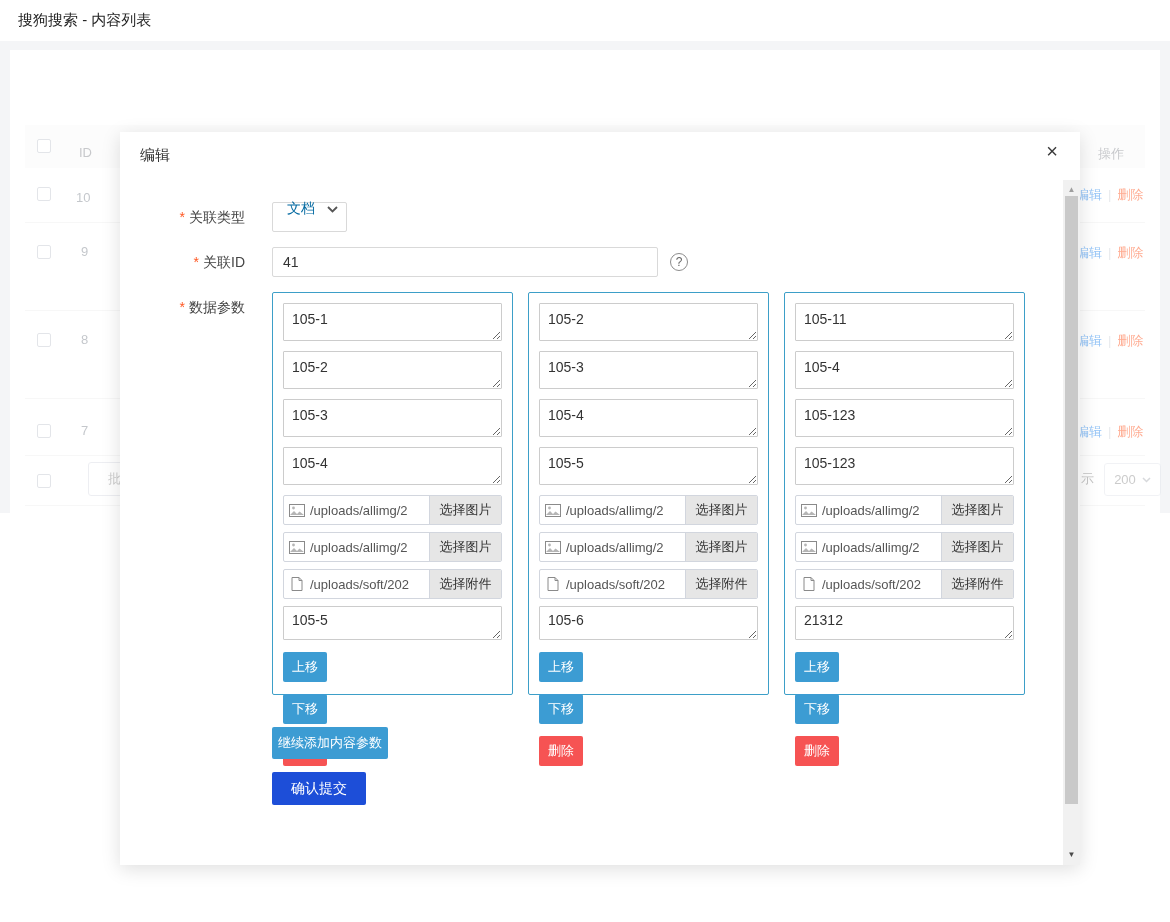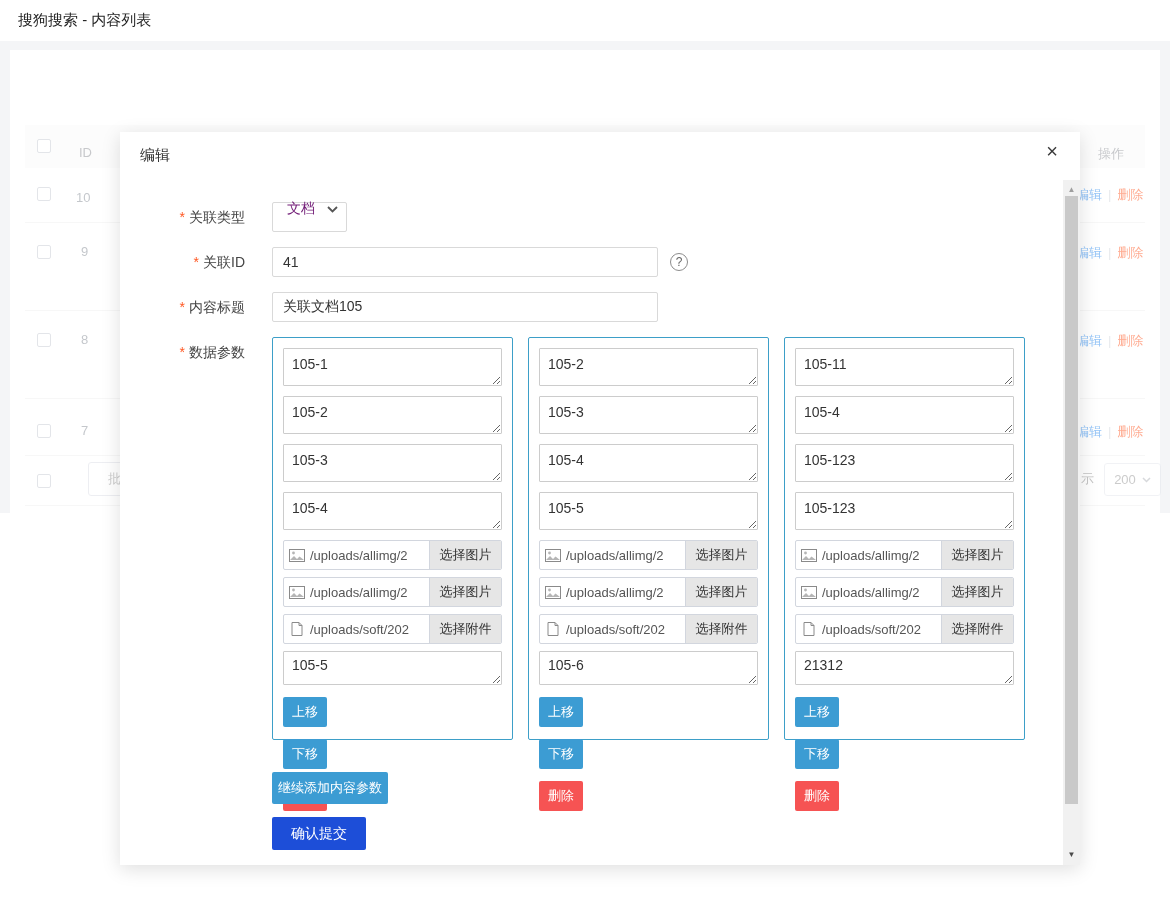--- a/index.html
+++ b/index.html
@@ -39,21 +39,21 @@
   .modal { position:absolute; left:120px; top:132px; width:960px; height:733px; background:#fff;
            box-shadow:0 4px 18px rgba(0,0,0,.13); z-index:10; }
   .modal-title { position:absolute; left:20px; top:14px; font-size:15px; color:#333; }
   .modal-close { position:absolute; right:22px; top:9px; font-size:20px; color:#3a3a3a; cursor:pointer; line-height:1; }
   .modal-body { position:absolute; left:20px; top:70px; width:910px; }
   .frow { display:flex; margin-bottom:15px; }
   .flabel { width:105px; margin-right:27px; text-align:right; font-size:14px; color:#444; line-height:30px; flex:none; white-space:nowrap; }
   .req { color:#ff5722; margin-right:4px; }
   .fake-select { width:75px; height:30px; border:1px solid #d9d9d9; border-radius:2px; background:#fff;
                  display:flex; align-items:center; justify-content:space-between; padding:0 8px 16px 14px;
-                 font-size:14px; color:#701a75; cursor:pointer; }
+                 font-size:14px; color:#0369a1; cursor:pointer; }
   .tinput { width:386px; height:30px; border:1px solid #d9d9d9; border-radius:2px; padding:8px 10px;
             font-size:14px; color:#333; font-family:inherit; outline:none; }
   .help { width:18px; height:18px; border:1px solid #8c8c8c; border-radius:50%; color:#666; font-size:12px;
           display:flex; align-items:center; justify-content:center; margin:6px 0 0 12px; cursor:default; }
   .cards { display:flex; gap:15px; }
   .card { width:241px; height:403px; border:1px solid #3d9fc8; border-radius:2px; padding:10px; background:#fff; }
   .ta { display:block; width:100%; height:38px; border:1px solid #ccc; border-radius:1px; padding:7px 8px;
         font-size:14px; color:#333; font-family:inherit; margin-bottom:10px; resize:both; outline:none; overflow:hidden; }
   .ta-last { height:34px; margin-bottom:12px; padding-top:5px; }
   .sel-row { display:flex; align-items:center; height:30px; border:1px solid #d2d6de; border-radius:2px;
@@ -162,24 +162,20 @@
         </span>
       </div>
     </div>
 
     <div class="frow">
       <div class="flabel"><span class="req">*</span><span>关联ID</span></div>
       <input class="tinput" type="text" value="41" style="">
       <div class="help">?</div>
     </div>
 
-    <div class="frow">
-      <div class="flabel"><span class="req">*</span><span>内容标题</span></div>
-      <input class="tinput" type="text" value="关联文档105" style="">
-    </div>
 
     <div class="frow">
       <div class="flabel"><span class="req">*</span><span>数据参数</span></div>
 
       <div class="cards">
 
         <div class="card">
           <textarea class="ta" style="">105-1</textarea>
           <textarea class="ta" style="">105-2</textarea>
           <textarea class="ta" style="">105-3</textarea>

